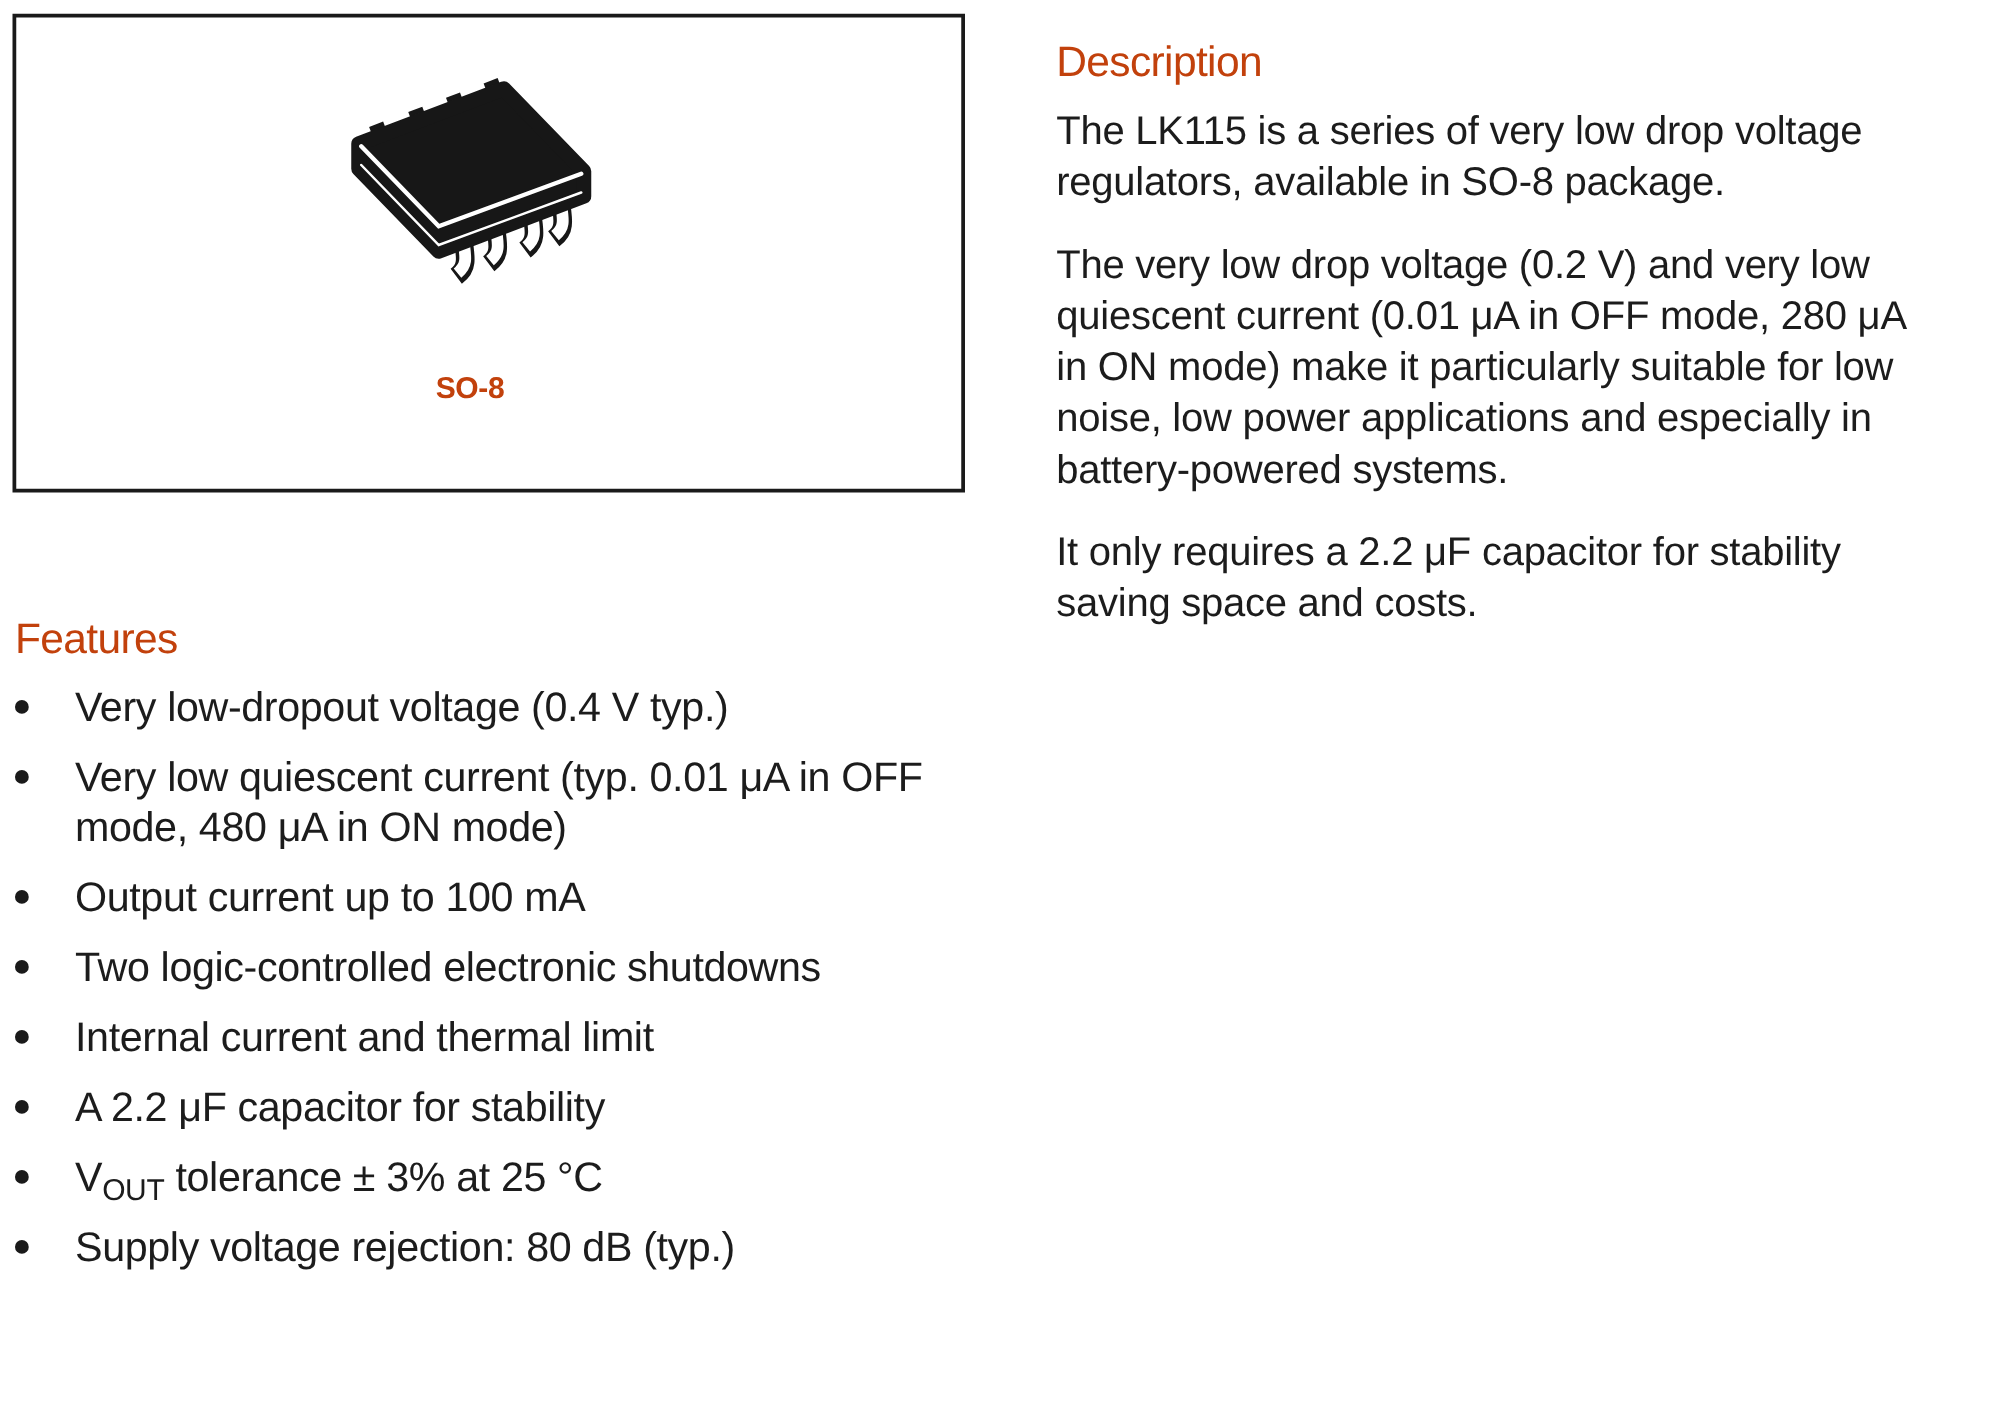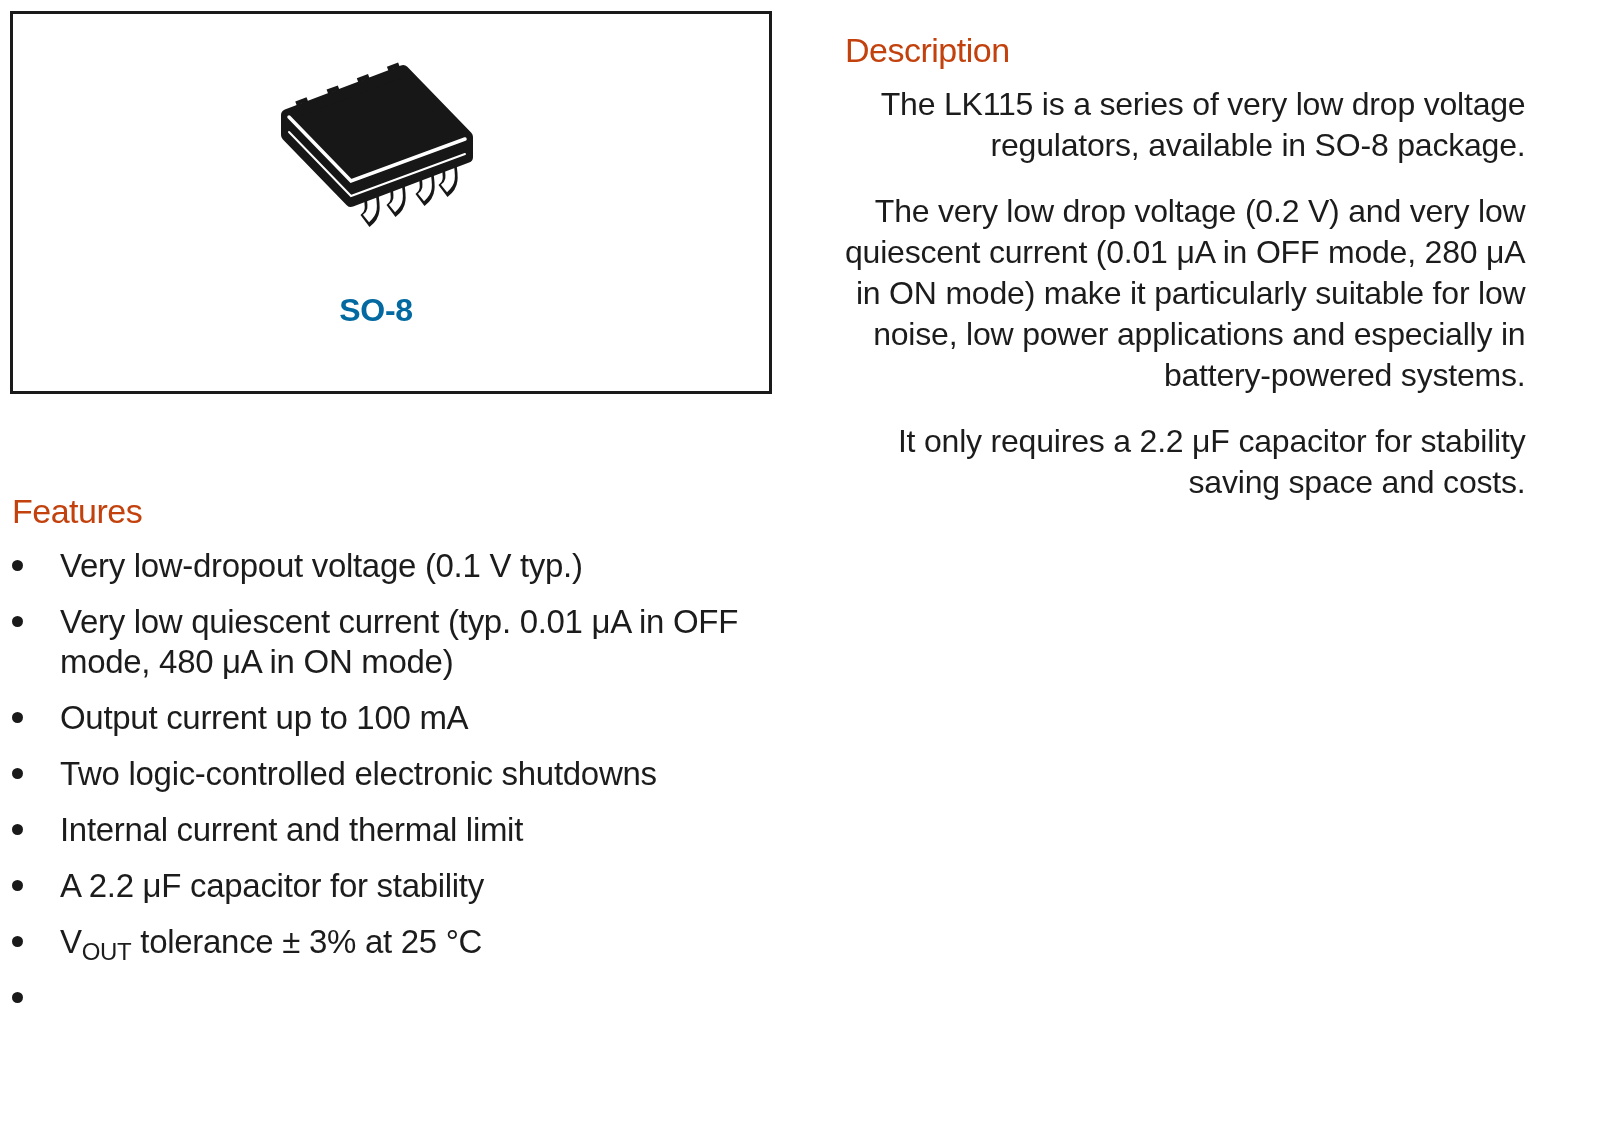--- a/index.html
+++ b/index.html
@@ -28,24 +28,24 @@
     position: absolute;
     left: 258px;
     top: 37px;
   }
   .package-label {
     position: absolute;
     left: 273px;
     top: 281px;
     width: 180px;
     text-align: center;
-    font-size: 32px;
+    font-size: 24px;
     line-height: 31px;
     font-weight: bold;
-    color: #0369a1;
+    color: #c2410c;
     letter-spacing: -0.3px;
   }
 
   
   .section-heading {
     position: absolute;
     font-size: 34px;
     line-height: 50px;
     font-weight: normal;
     color: #c2410c;
@@ -96,21 +96,20 @@
     position: absolute;
     left: 845px;
     top: 84px;
   }
   .description-col p {
     margin: 0 0 25px 0;
     font-size: 32px;
     line-height: 41px;
     letter-spacing: -0.2px;
     white-space: pre;
-    text-align: right;
   }
 </style>
 </head>
 <body>
 
 <div class="page">
 
   <div class="package-box">
     <svg class="chip-svg" width="212" height="192" viewBox="0 0 212 192" aria-hidden="true">
 
@@ -157,29 +156,29 @@
         <path d="M18,66 L80,130 L194,88" fill="none" stroke="#ffffff" stroke-width="3.5" stroke-linecap="round"></path>
         <path d="M18,81 L80,145 L194,103" fill="none" stroke="#ffffff" stroke-width="2" stroke-linecap="round"></path>
       </g>
     </svg>
     <div class="package-label">SO-8</div>
   </div>
 
   <h1 class="section-heading features-heading">Features</h1>
 
   <ul class="features-list">
-    <li><span class="bullet-dot"></span><span class="ftext">Very low-dropout voltage (0.1 V typ.)</span></li>
+    <li><span class="bullet-dot"></span><span class="ftext">Very low-dropout voltage (0.4 V typ.)</span></li>
     <li><span class="bullet-dot"></span><span class="ftext">Very low quiescent current (typ. 0.01 μA in OFF
 mode, 480 μA in ON mode)</span></li>
     <li><span class="bullet-dot"></span><span class="ftext">Output current up to 100 mA</span></li>
     <li><span class="bullet-dot"></span><span class="ftext">Two logic-controlled electronic shutdowns</span></li>
     <li><span class="bullet-dot"></span><span class="ftext">Internal current and thermal limit</span></li>
     <li><span class="bullet-dot"></span><span class="ftext">A 2.2 μF capacitor for stability</span></li>
     <li><span class="bullet-dot"></span><span class="ftext"><span>V</span><span class="subsc">OUT</span><span> tolerance ± 3% at 25 °C</span></span></li>
-    <li><span class="bullet-dot"></span></li>
+    <li><span class="bullet-dot"></span><span class="ftext">Supply voltage rejection: 80 dB (typ.)</span></li>
   </ul>
 
   <h1 class="section-heading description-heading">Description</h1>
 
   <div class="description-col">
     <p>The LK115 is a series of very low drop voltage
 regulators, available in SO-8 package.</p>
     <p>The very low drop voltage (0.2 V) and very low
 quiescent current (0.01 μA in OFF mode, 280 μA
 in ON mode) make it particularly suitable for low

